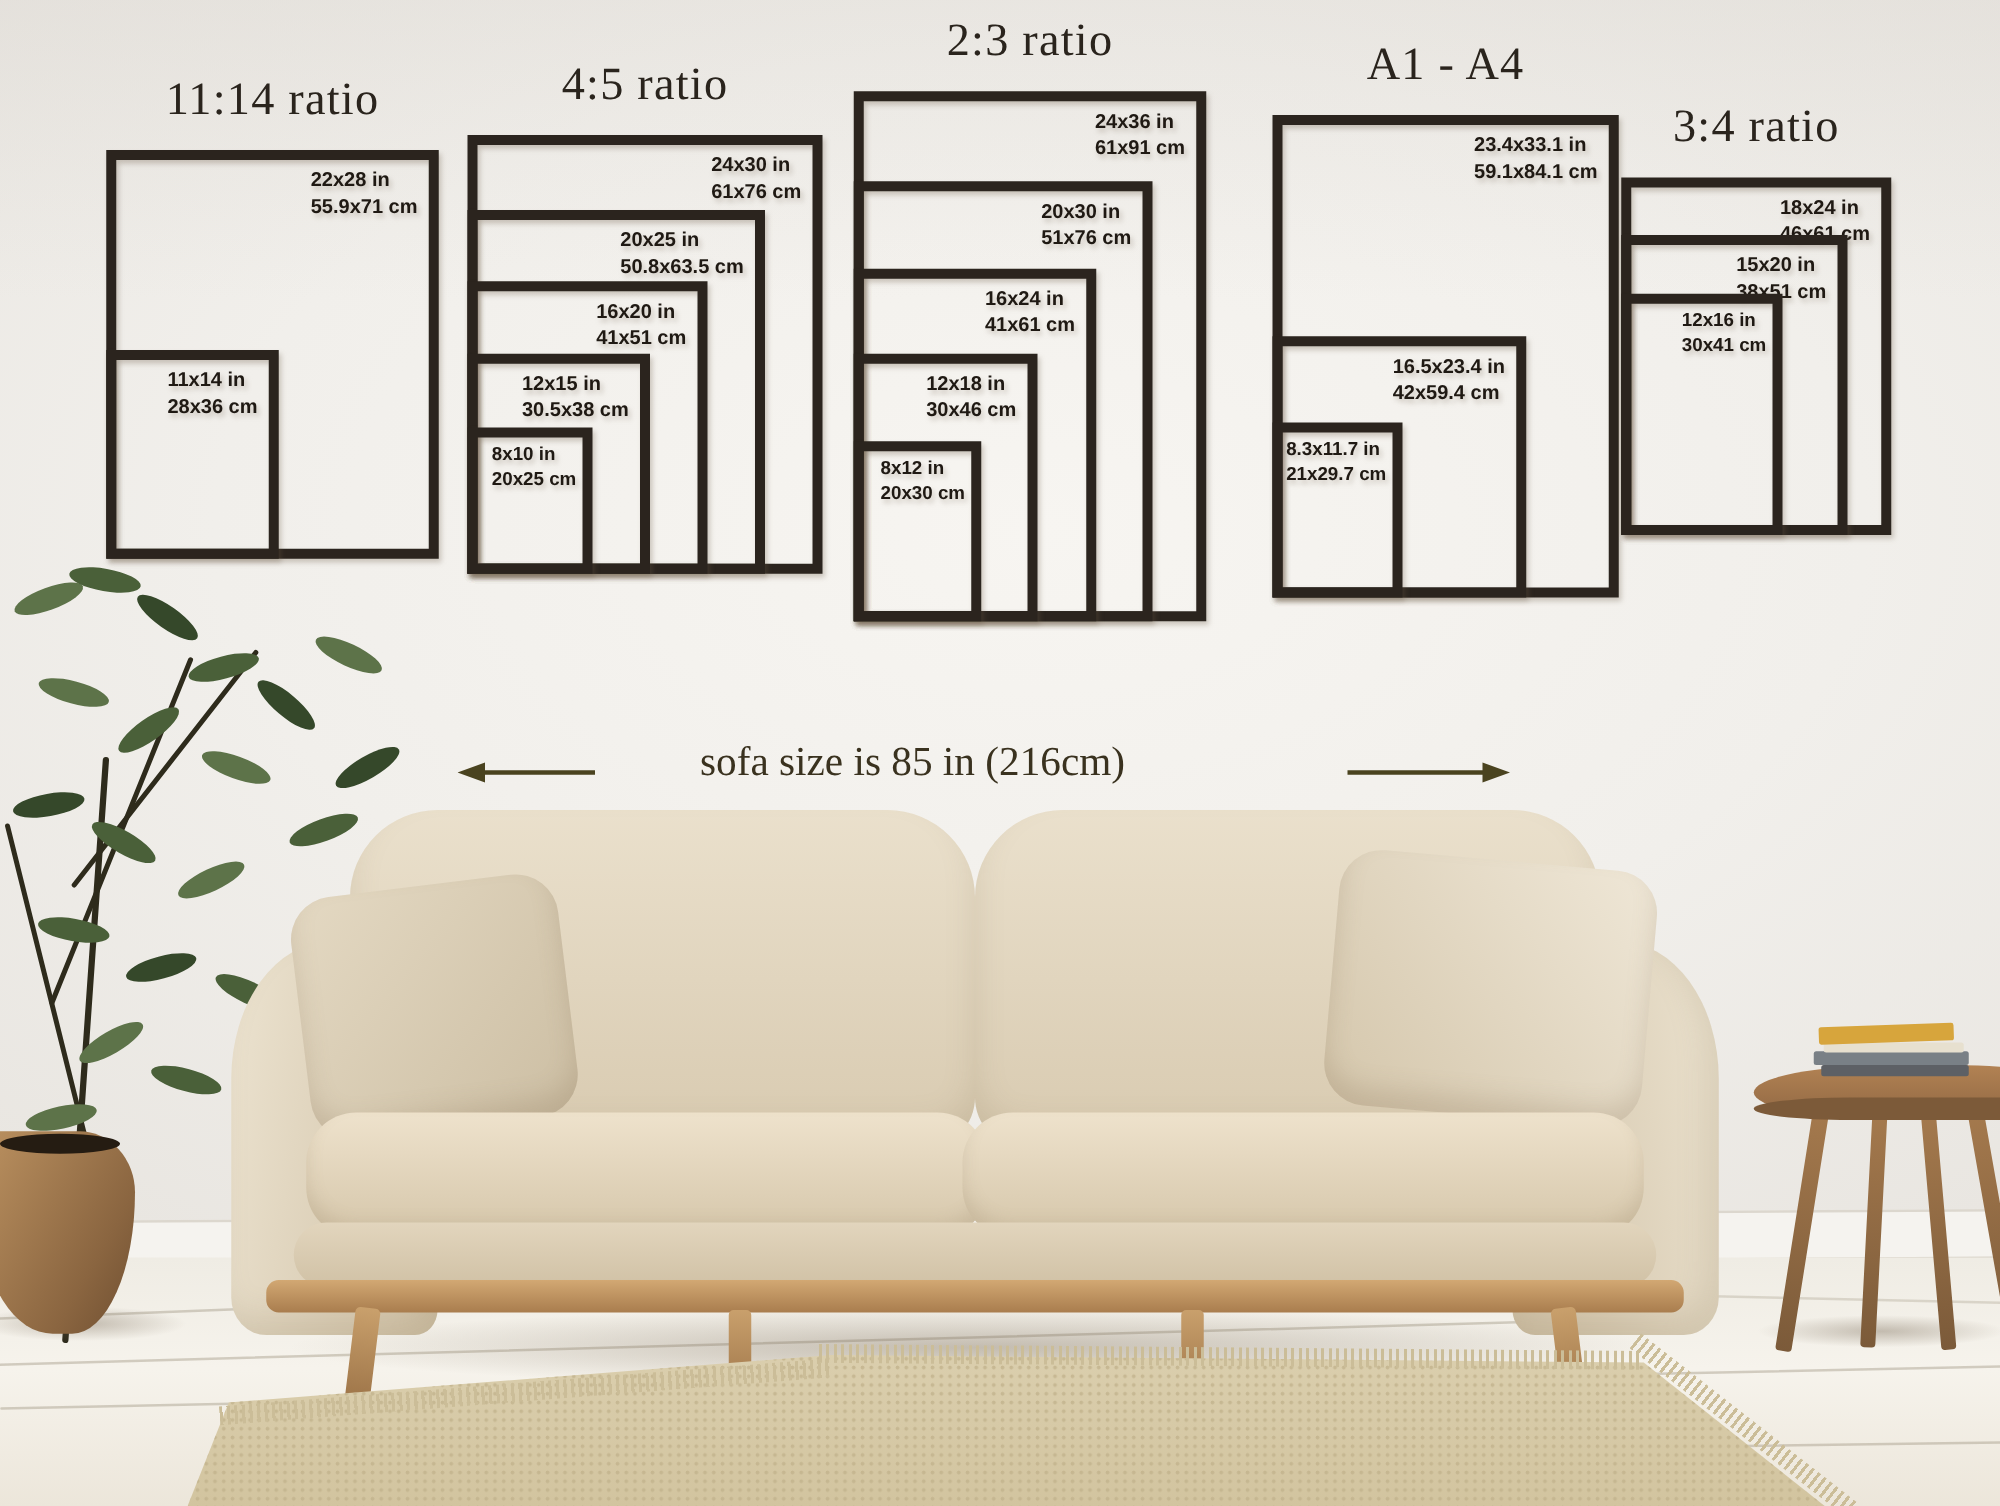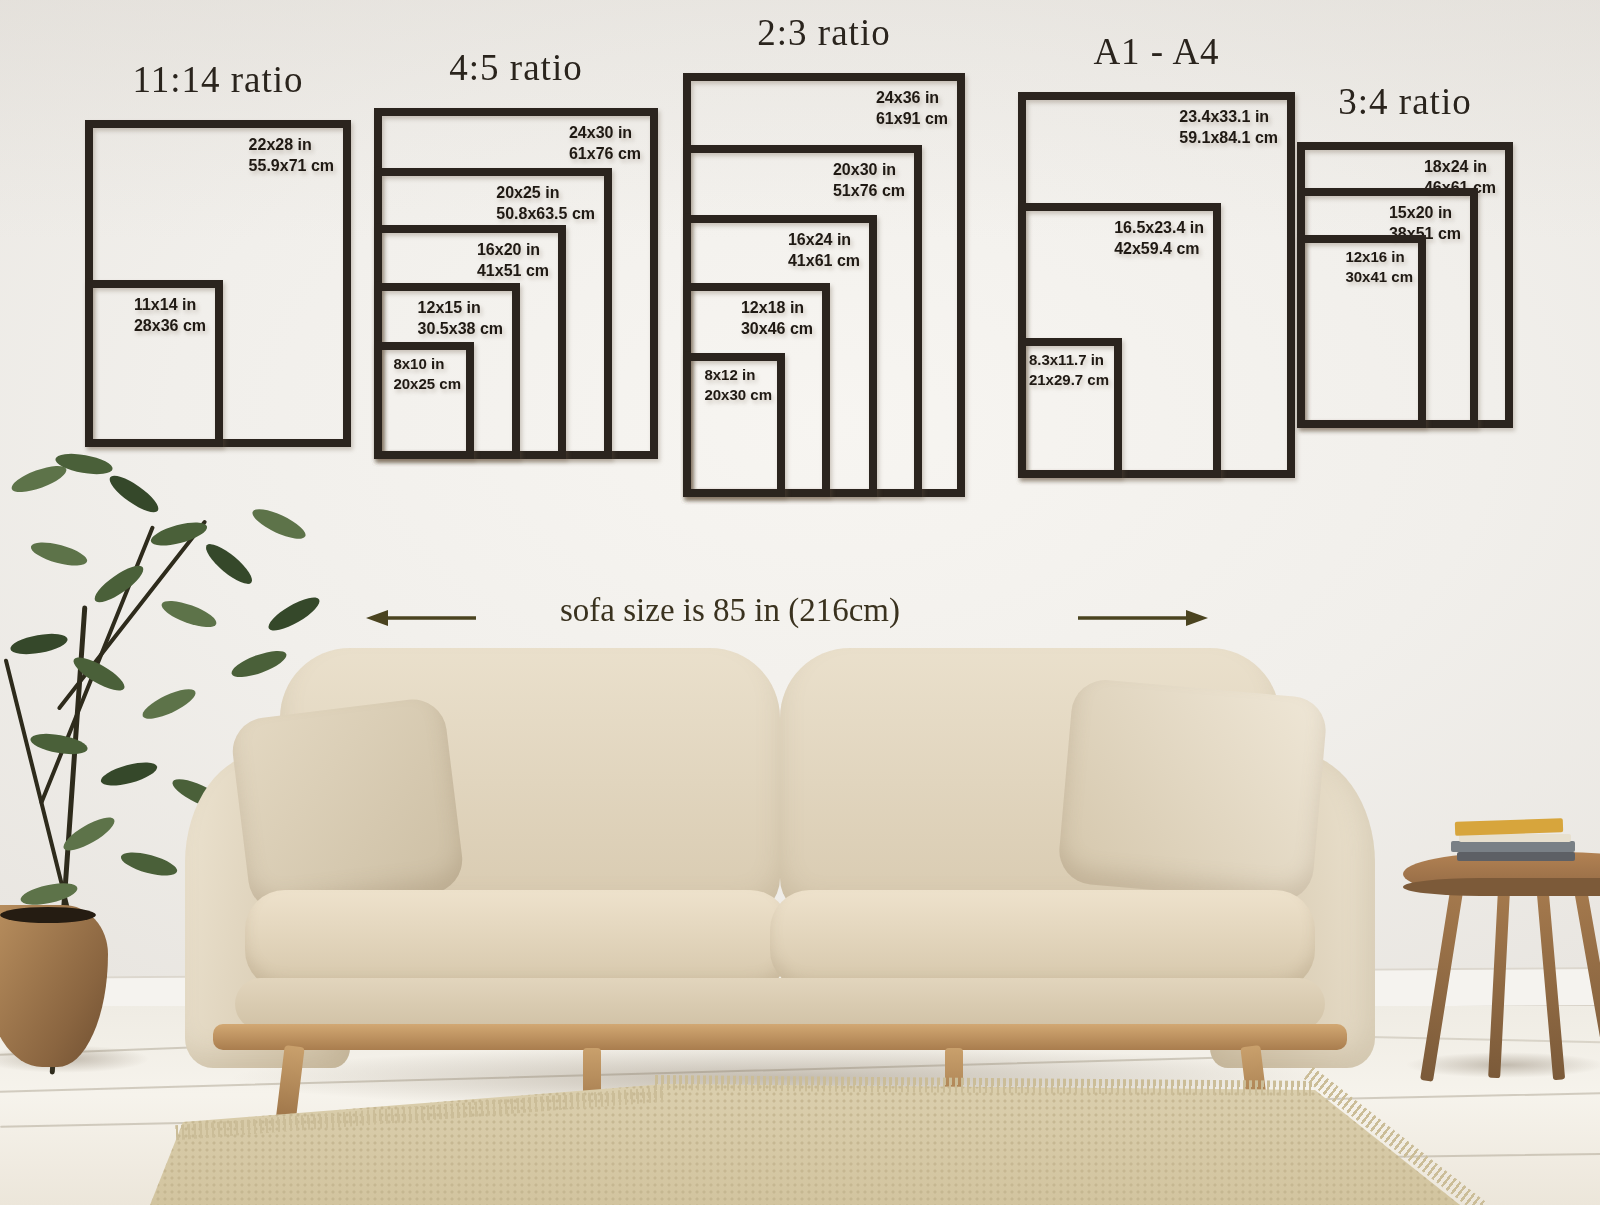--- a/index.html
+++ b/index.html
@@ -173,21 +173,21 @@
   </div>
 
   <div class="fgroup" style="left:993px;top:92px;width:277px;height:386px;margin-left:25px;">
     <div class="gtitle">A1 - A4</div>
     <div class="frame" style="width:277px;height:386px;">
       <div class="flabel">
         <span>23.4x33.1 in</span>
         <span>59.1x84.1 cm</span>
       </div>
     </div>
-    <div class="frame" style="width:203px;height:275px;">
+    <div class="frame" style="width:203px;height:209px;">
       <div class="flabel">
         <span>16.5x23.4 in</span>
         <span>42x59.4 cm</span>
       </div>
     </div>
     <div class="frame" style="width:104px;height:140px;">
       <div class="flabel sm">
         <span>8.3x11.7 in</span>
         <span>21x29.7 cm</span>
       </div>

